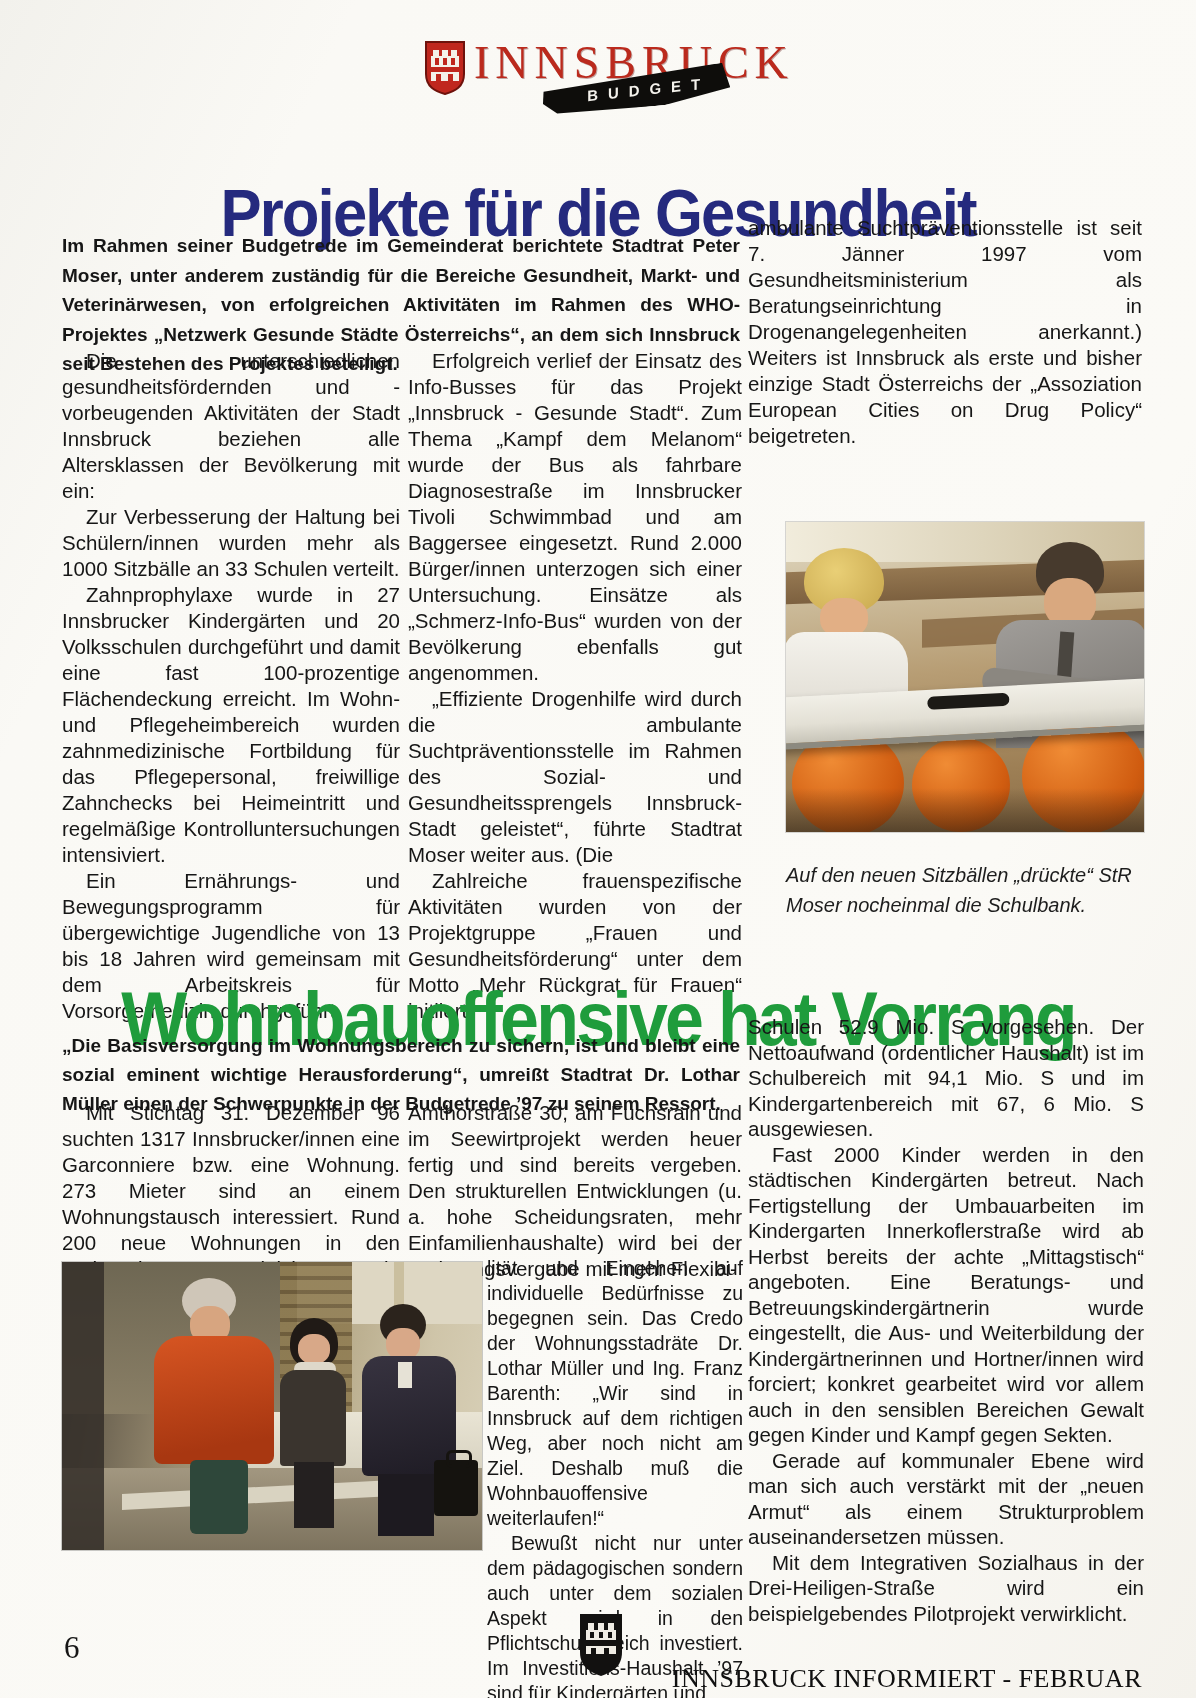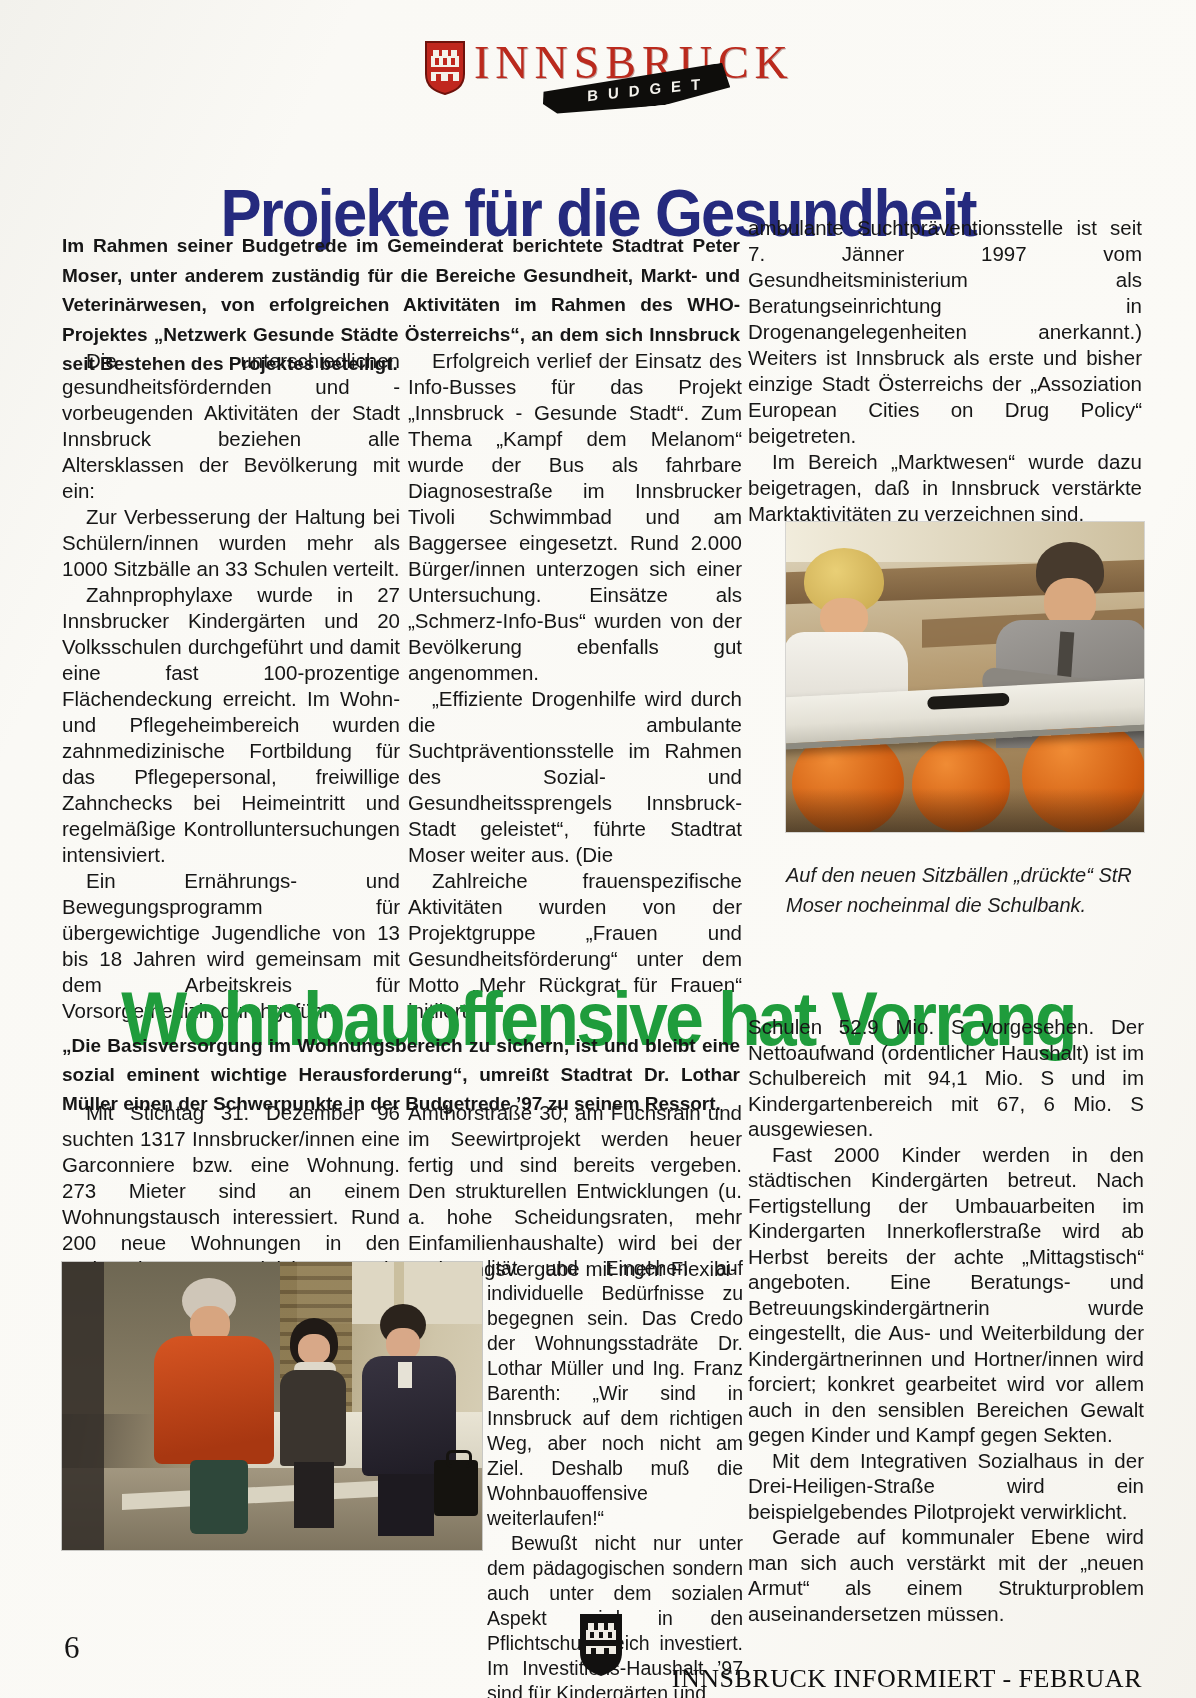--- a/index.html
+++ b/index.html
@@ -155,21 +155,20 @@
     <p>Zahnprophylaxe wurde in 27 Innsbrucker Kindergärten und 20 Volksschulen durchgeführt und damit eine fast 100-prozentige Flächendeckung erreicht. Im Wohn- und Pflegeheimbereich wurden zahnmedizinische Fortbildung für das Pflegepersonal, freiwillige Zahnchecks bei Heimeintritt und regelmäßige Kontrolluntersuchungen intensiviert.</p>
     <p>Ein Ernährungs- und Bewegungsprogramm für übergewichtige Jugendliche von 13 bis 18 Jahren wird gemeinsam mit dem Arbeitskreis für Vorsorgemedizin durchgeführt.</p>
   </div>
   <div id="a1c2" class="abs col">
     <p>Erfolgreich verlief der Einsatz des Info-Busses für das Projekt „Innsbruck - Gesunde Stadt“. Zum Thema „Kampf dem Melanom“ wurde der Bus als fahrbare Diagnosestraße im Innsbrucker Tivoli Schwimmbad und am Baggersee eingesetzt. Rund 2.000 Bürger/innen unterzogen sich einer Untersuchung. Einsätze als „Schmerz-Info-Bus“ wurden von der Bevölkerung ebenfalls gut angenommen.</p>
     <p>„Effiziente Drogenhilfe wird durch die ambulante Suchtpräventionsstelle im Rahmen des Sozial- und Gesundheitssprengels Innsbruck-Stadt geleistet“, führte Stadtrat Moser weiter aus. (Die</p>
     <p>Zahlreiche frauenspezifische Aktivitäten wurden von der Projektgruppe „Frauen und Gesundheitsförderung“ unter dem Motto „Mehr Rückgrat für Frauen“ initiiert.</p>
   </div>
   <div id="a1c3" class="abs col">
     <p class="cont">ambulante Suchtpräventionsstelle ist seit 7. Jänner 1997 vom Gesundheitsministerium als Beratungseinrichtung in Drogenangelegenheiten anerkannt.) Weiters ist Innsbruck als erste und bisher einzige Stadt Österreichs der „Assoziation European Cities on Drug Policy“ beigetreten.</p>
-    <p>Im Bereich „Marktwesen“ wurde dazu beigetragen, daß in Innsbruck verstärkte Marktaktivitäten zu verzeichnen sind.</p>
   </div>
 
   <div id="photo1" class="abs">
     <div class="abs p1-bg"></div>
     <div class="abs p1-window"></div>
     <div class="abs p1-deskrow1"></div>
     <div class="abs p1-deskrow2"></div>
     <div class="abs p1-boy-hair"></div>
     <div class="abs p1-boy-face"></div>
     <div class="abs p1-boy-shirt"></div>
@@ -197,22 +196,22 @@
   <div id="a2c2t" class="abs col">
     <p class="cont">Amthorstraße 30, am Fuchsrain und im Seewirtprojekt werden heuer fertig und sind bereits vergeben. Den strukturellen Entwicklungen (u. a. hohe Scheidungsraten, mehr Einfamilienhaushalte) wird bei der Wohnungsvergabe mit mehr Flexibi-</p>
   </div>
   <div id="a2c2b" class="abs col">
     <p class="cont">lität und Eingehen auf individuelle Bedürfnisse zu begegnen sein. Das Credo der Wohnungsstadräte Dr. Lothar Müller und Ing. Franz Barenth: „Wir sind in Innsbruck auf dem richtigen Weg, aber noch nicht am Ziel. Deshalb muß die Wohnbauoffensive weiterlaufen!“</p>
     <p>Bewußt nicht nur unter dem pädagogischen sondern auch unter dem sozialen Aspekt wird in den Pflichtschulbereich investiert. Im Investitions-Haushalt ’97 sind für Kindergärten und</p>
   </div>
   <div id="a2c3" class="abs col">
     <p class="cont">Schulen 52.9 Mio. S vorgesehen. Der Nettoaufwand (ordentlicher Haushalt) ist im Schulbereich mit 94,1 Mio. S und im Kindergartenbereich mit 67, 6 Mio. S ausgewiesen.</p>
     <p>Fast 2000 Kinder werden in den städtischen Kindergärten betreut. Nach Fertigstellung der Umbauarbeiten im Kindergarten Innerkoflerstraße wird ab Herbst bereits der achte „Mittagstisch“ angeboten. Eine Beratungs- und Betreuungskindergärtnerin wurde eingestellt, die Aus- und Weiterbildung der Kindergärtnerinnen und Hortner/innen wird forciert; konkret gearbeitet wird vor allem auch in den sensiblen Bereichen Gewalt gegen Kinder und Kampf gegen Sekten.</p>
+    <p>Gerade auf kommunaler Ebene wird man sich auch verstärkt mit der „neuen Armut“ als einem Strukturproblem auseinandersetzen müssen.</p>
     <p>Mit dem Integrativen Sozialhaus in der Drei-Heiligen-Straße wird ein beispielgebendes Pilotprojekt verwirklicht.</p>
-    <p>Gerade auf kommunaler Ebene wird man sich auch verstärkt mit der „neuen Armut“ als einem Strukturproblem auseinandersetzen müssen.</p>
   </div>
 
   <div id="photo2" class="abs">
     <div class="abs p2-bg"></div>
     <div class="abs p2-sky"></div>
     <div class="abs p2-building"></div>
     <div class="abs p2-scaffold"></div>
     <div class="abs p2-pole"></div>
     <div class="abs p2-wall"></div>
     <div class="abs p2-ground"></div>

